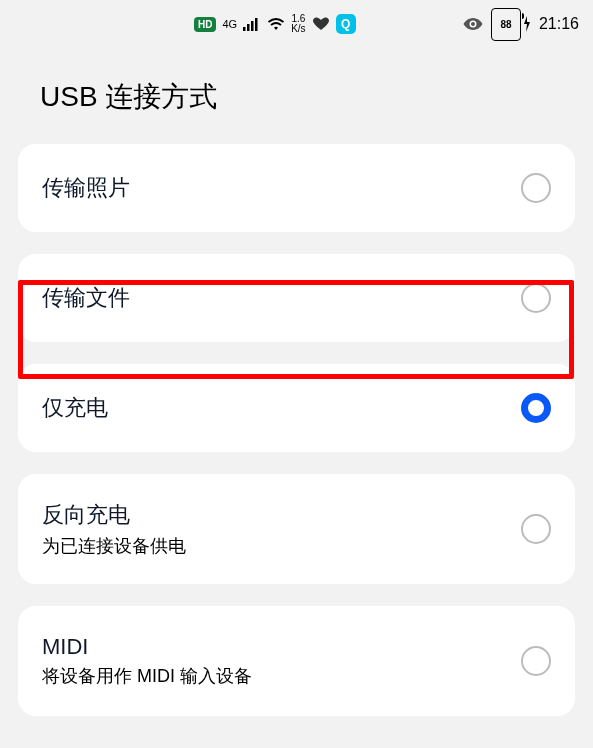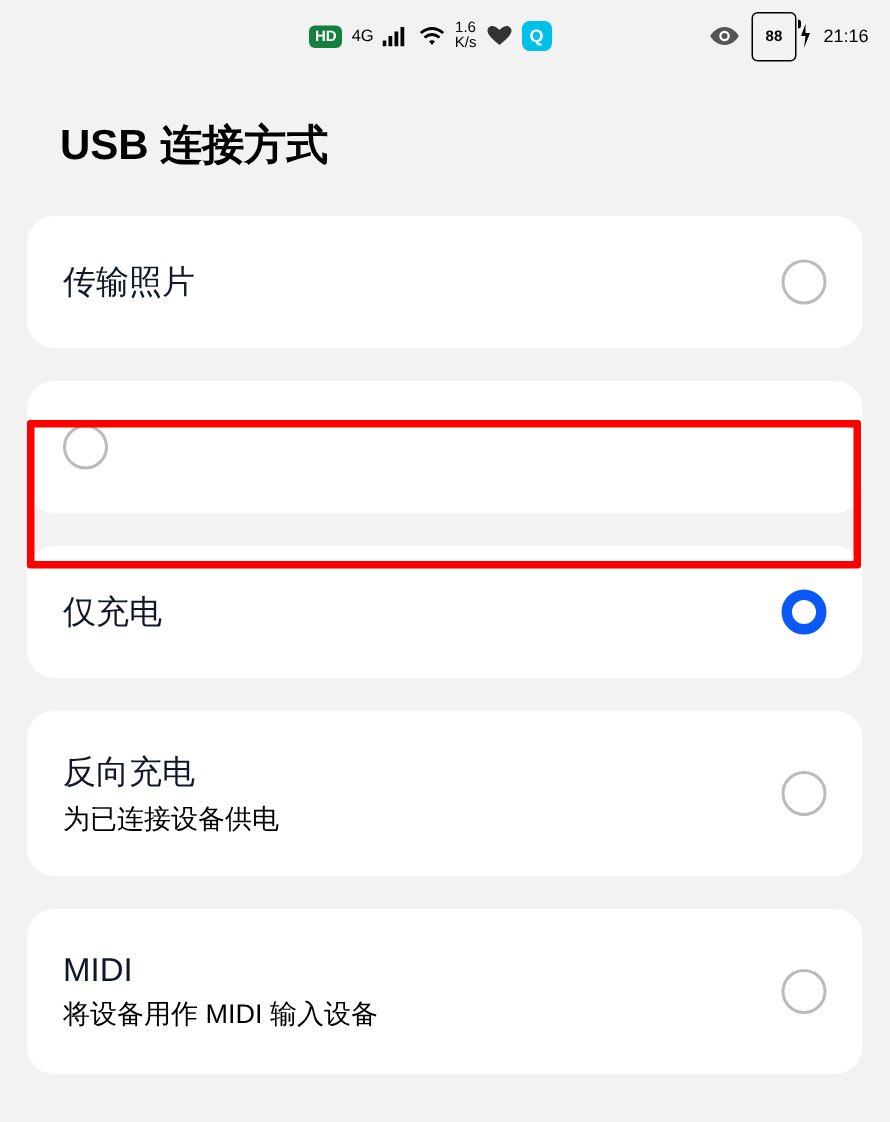--- a/index.html
+++ b/index.html
@@ -35,21 +35,20 @@
       align-items: center;
       gap: 8px;
     }
     .hd-badge {
       background: #15803d;
       color: #fff;
       font-size: 10px;
       font-weight: bold;
       padding: 2px 4px;
       border-radius: 4px;
-      margin-left: 12px;
     }
     .signal-4g {
       font-size: 11px;
       font-weight: normal;
     }
     .speed {
       font-size: 10px;
       line-height: 1;
       display: flex;
       flex-direction: column;
@@ -89,34 +88,34 @@
       content: "";
       position: absolute;
       right: -4px;
       top: 4px;
       width: 2px;
       height: 6px;
       background: #000;
       border-radius: 0 2px 2px 0;
     }
     .time {
-      font-size: 12px;
+      font-size: 16px;
       font-weight: 500;
       text-align: center;
     }
     .eye-icon {
       width: 20px;
       height: 14px;
     }
     .header {
       padding: 30px 40px 28px;
     }
     .header h1 {
       font-size: 28px;
-      font-weight: 700;
+      font-weight: 400;
       color: #000;
     }
     .options-container {
       padding: 0 18px;
     }
     .option-card {
       background: #fff;
       border-radius: 18px;
       margin-bottom: 22px;
       padding: 0 24px;
@@ -215,20 +214,23 @@
 
 <div class="options-container">
   <div class="option-card single-line">
     <div class="option-text">
       <span class="option-label">传输照片</span>
     </div>
     <div class="radio"></div>
   </div>
 
   <div class="option-card single-line" style="position: relative;">
+    <div class="option-text">
+      <span class="option-label">传输文件</span>
+    </div>
     <div class="radio"></div>
   </div>
 
   <div class="option-card single-line">
     <div class="option-text">
       <span class="option-label">仅充电</span>
     </div>
     <div class="radio selected"></div>
   </div>
 

